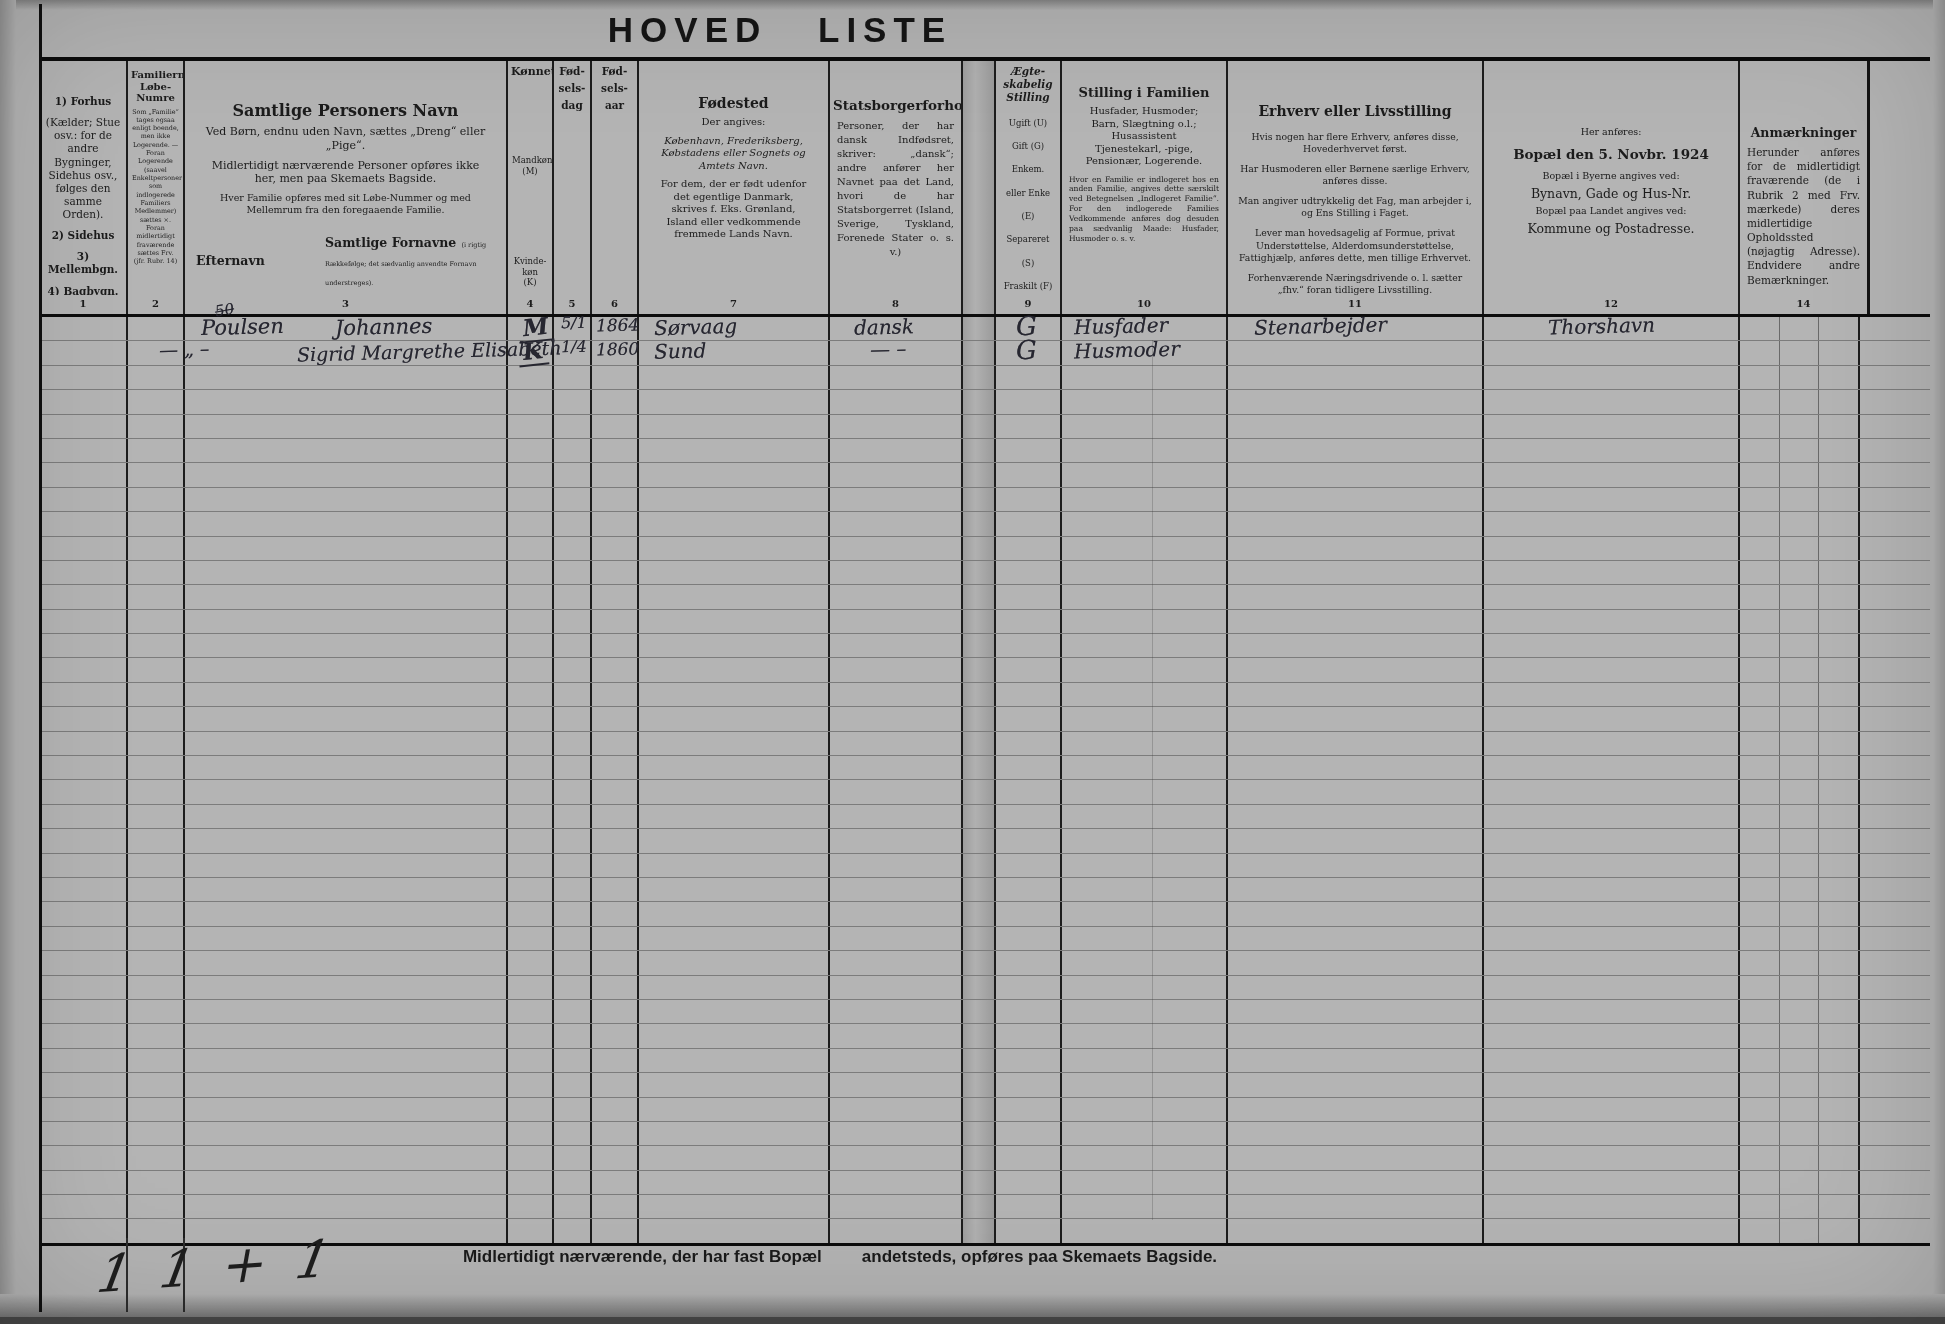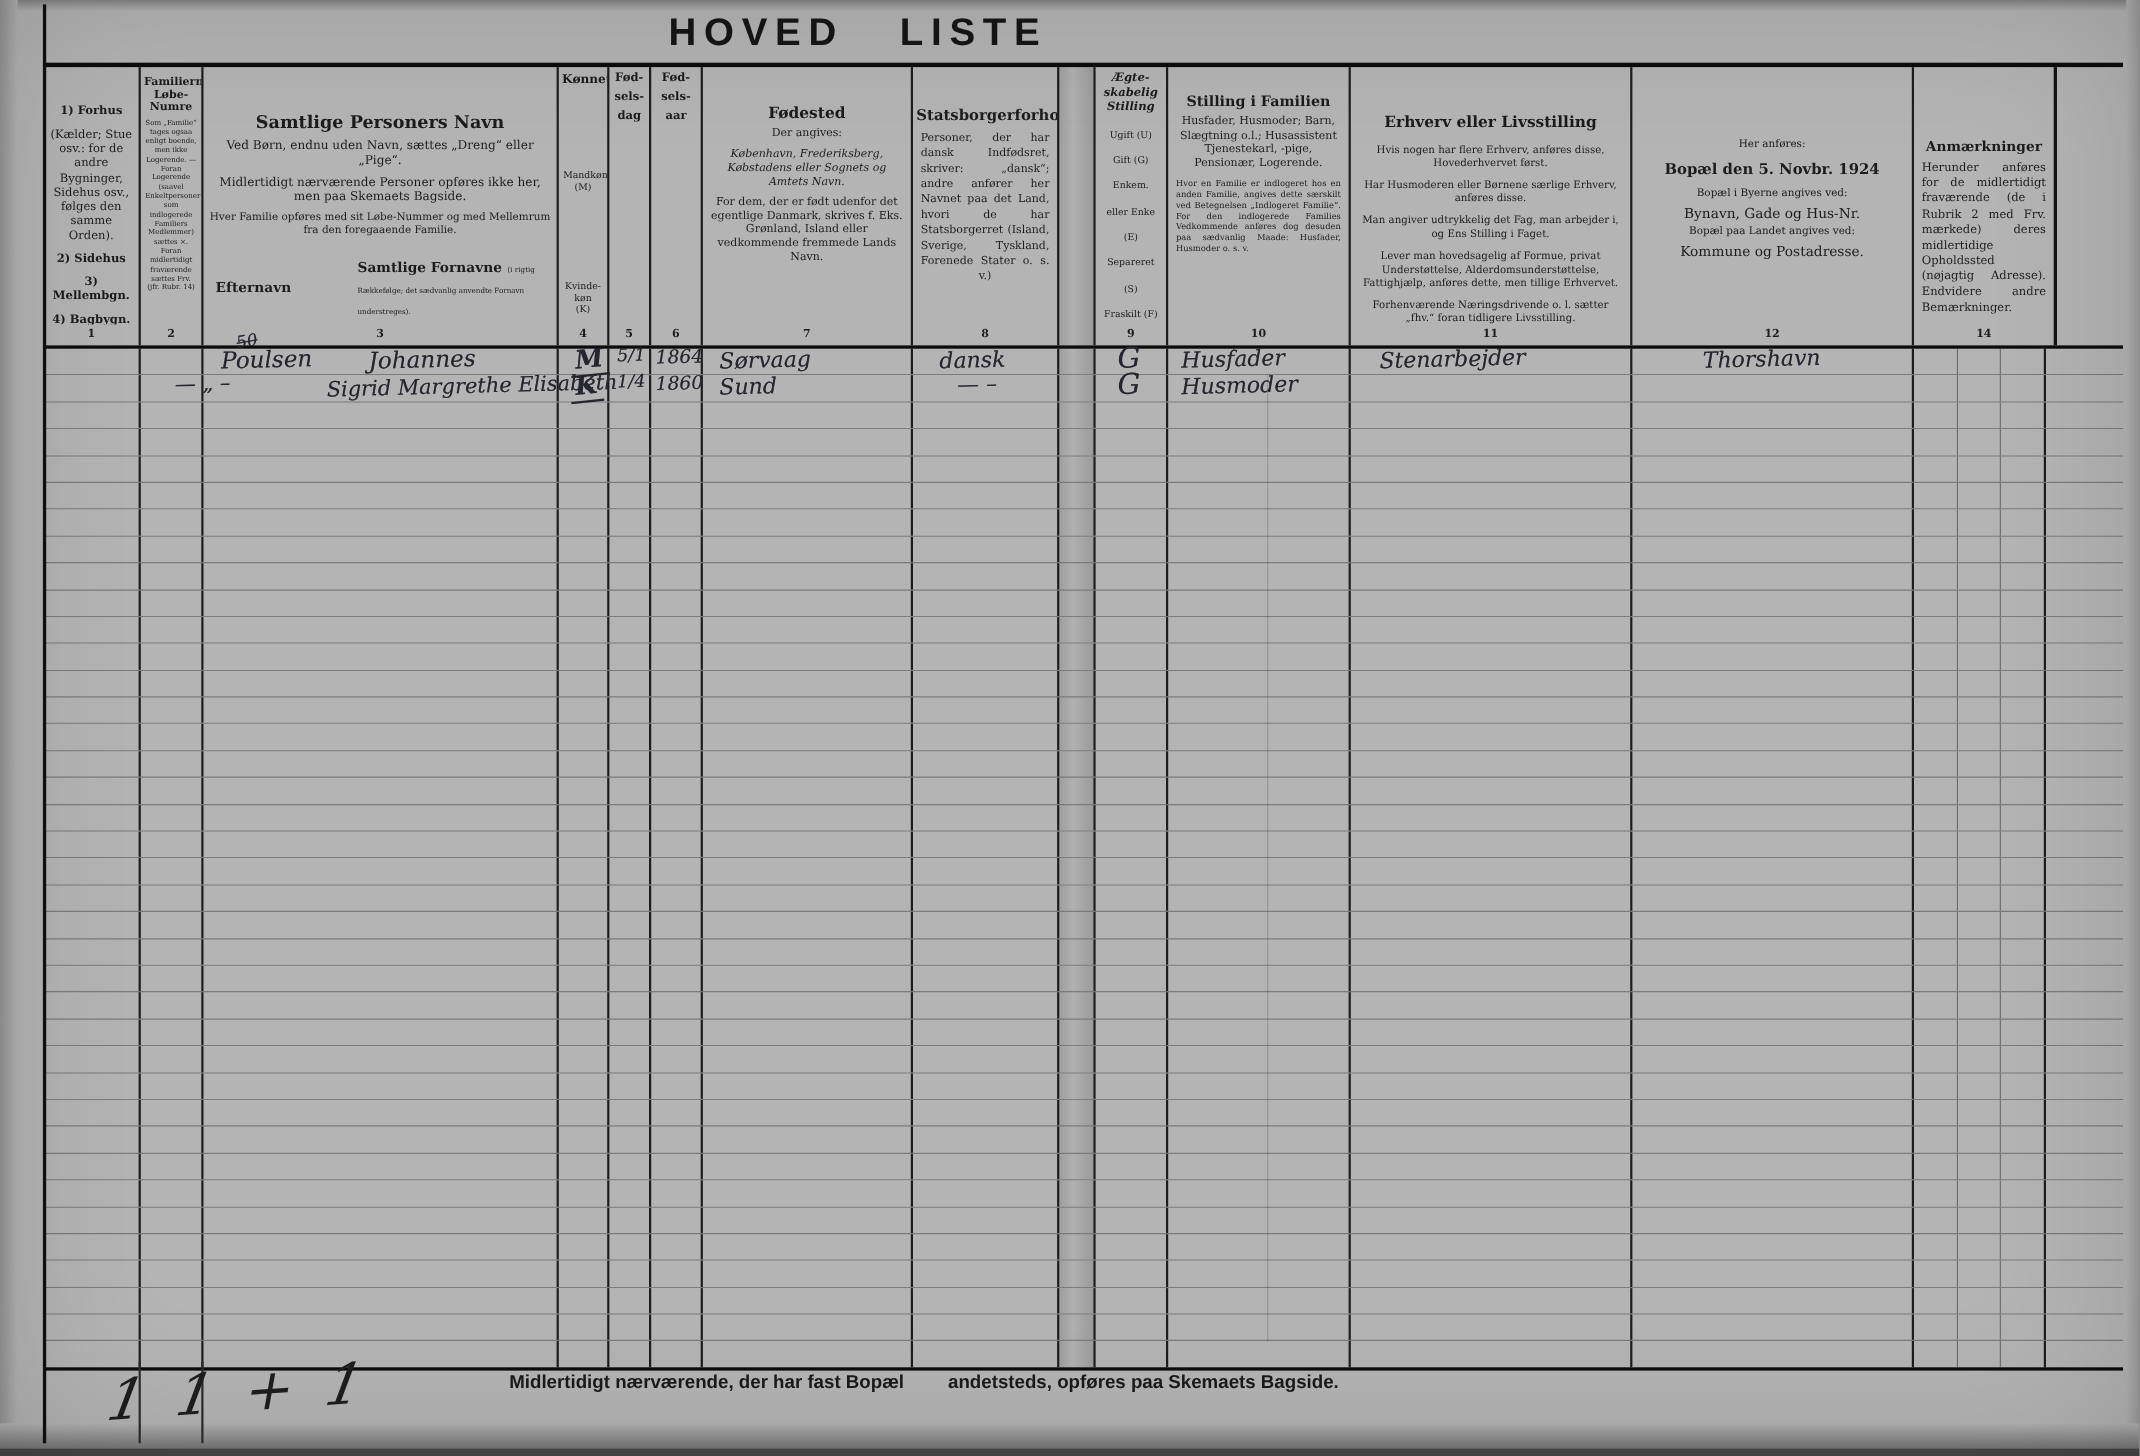--- a/index.html
+++ b/index.html
@@ -27,21 +27,21 @@
   .hcell,.cell{box-sizing:border-box;border-right:2px solid #1d1d1d;flex:none;position:relative;}
   .w-c1{width:88px}.w-c2{width:57px}.w-c3{width:323px}.w-c4{width:46px}.w-c5{width:38px}
   .w-c6{width:47px}.w-c7{width:191px}.w-c8{width:133px}.w-sp{width:33px}.w-c9{width:66px}
   .w-c10{width:166px}.w-c11{width:256px}.w-c12{width:256px}.w-c13{width:120px}.w-c14{width:130px;border-right:3px solid #141414;}
   .w-sp{background:linear-gradient(90deg,rgba(0,0,0,.12),rgba(0,0,0,.02) 40%,rgba(0,0,0,.14));}
 
   .hcell{display:flex;flex-direction:column;overflow:hidden;}
   .hmain{flex:1;display:flex;flex-direction:column;overflow:hidden;padding:2px 3px;}
   .hnum{height:19px;line-height:18px;text-align:center;font-size:10px;font-weight:bold;}
   .ht{font-weight:bold;text-align:center;font-size:13px;margin:2px 0;}
-  .hp{font-size:9.5px;line-height:1.25;text-align:center;margin:3px 2px;}
+  .hp{font-size:9.5px;line-height:1.25;text-align:center;margin:3px 14px;}
   .b{font-weight:bold;}
   .pre{white-space:pre-line;}
 
   .c1m{padding-top:30px;}
   .c1m .hp{font-size:10.5px;margin:4px 2px;}
   .c2m{padding-top:6px;}
   .c2m .ht{font-size:10px;line-height:1.15;}
   .c2m .hp{font-size:6.4px;line-height:1.3;margin:2px 1px;}
   .c3m{padding-top:38px;}
   .c3m .ht{font-size:16px;}

